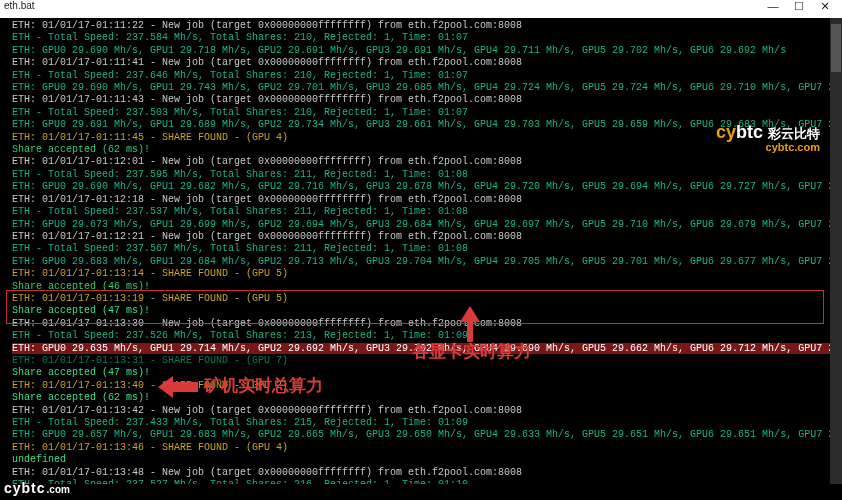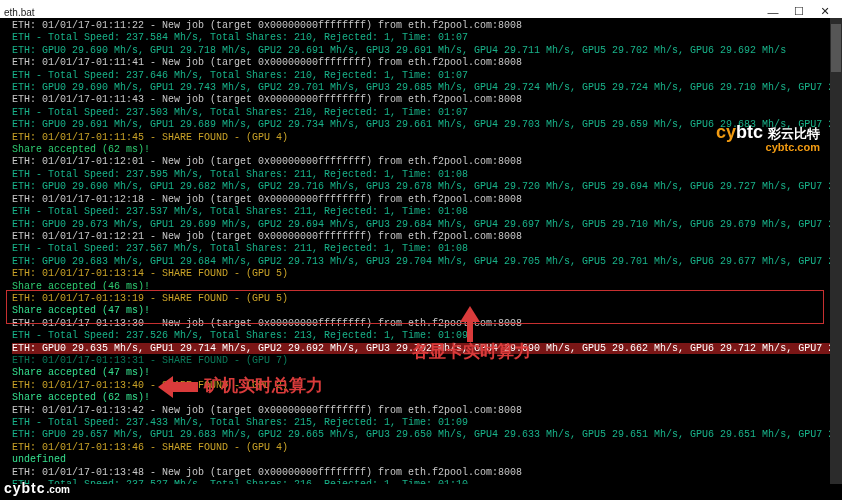--- a/index.html
+++ b/index.html
@@ -1,17 +1,17 @@
 <!DOCTYPE html>
 <html><head>
 <meta charset="utf-8">
 <style>
 *{margin:0;padding:0;box-sizing:border-box}
 body{background:#000;font-family:Consolas,'Courier New',monospace;font-size:10px;color:#808080;width:842px;height:500px;overflow:hidden;position:relative}
-.title-bar{height:18px;background:#fff;display:flex;align-items:flex-end;padding:0 4px;font-family:Segoe UI,Tahoma,sans-serif;font-size:10px;color:#222}
+.title-bar{height:18px;background:#fff;display:flex;align-items:flex-start;padding:0 4px;font-family:Segoe UI,Tahoma,sans-serif;font-size:10px;color:#222}
 .title-bar .spacer{flex:1}
 .title-bar .wbtn{width:26px;text-align:center;font-size:11px;color:#222;cursor:pointer}
 .term{background:#000;padding:2px 12px;height:466px;overflow:hidden;line-height:12.4px;white-space:pre;position:relative}
 .scrollbar{position:absolute;right:0;top:18px;width:12px;height:466px;background:#2b2b2b}
 .scrollbar .thumb{position:absolute;left:1px;right:1px;top:6px;height:48px;background:#565656}
 .footer{position:absolute;left:4px;bottom:4px;font-family:Arial,sans-serif;font-weight:bold;font-size:14px;color:#fff;letter-spacing:1px}
 .footer .com{font-size:10px;letter-spacing:0;margin-left:1px}
 .logo{position:absolute;right:22px;top:122px;font-family:Arial,sans-serif;font-weight:700;text-align:right}
 .logo .r1{font-size:18px}
 .logo .r1 .o{color:#f39c12}

